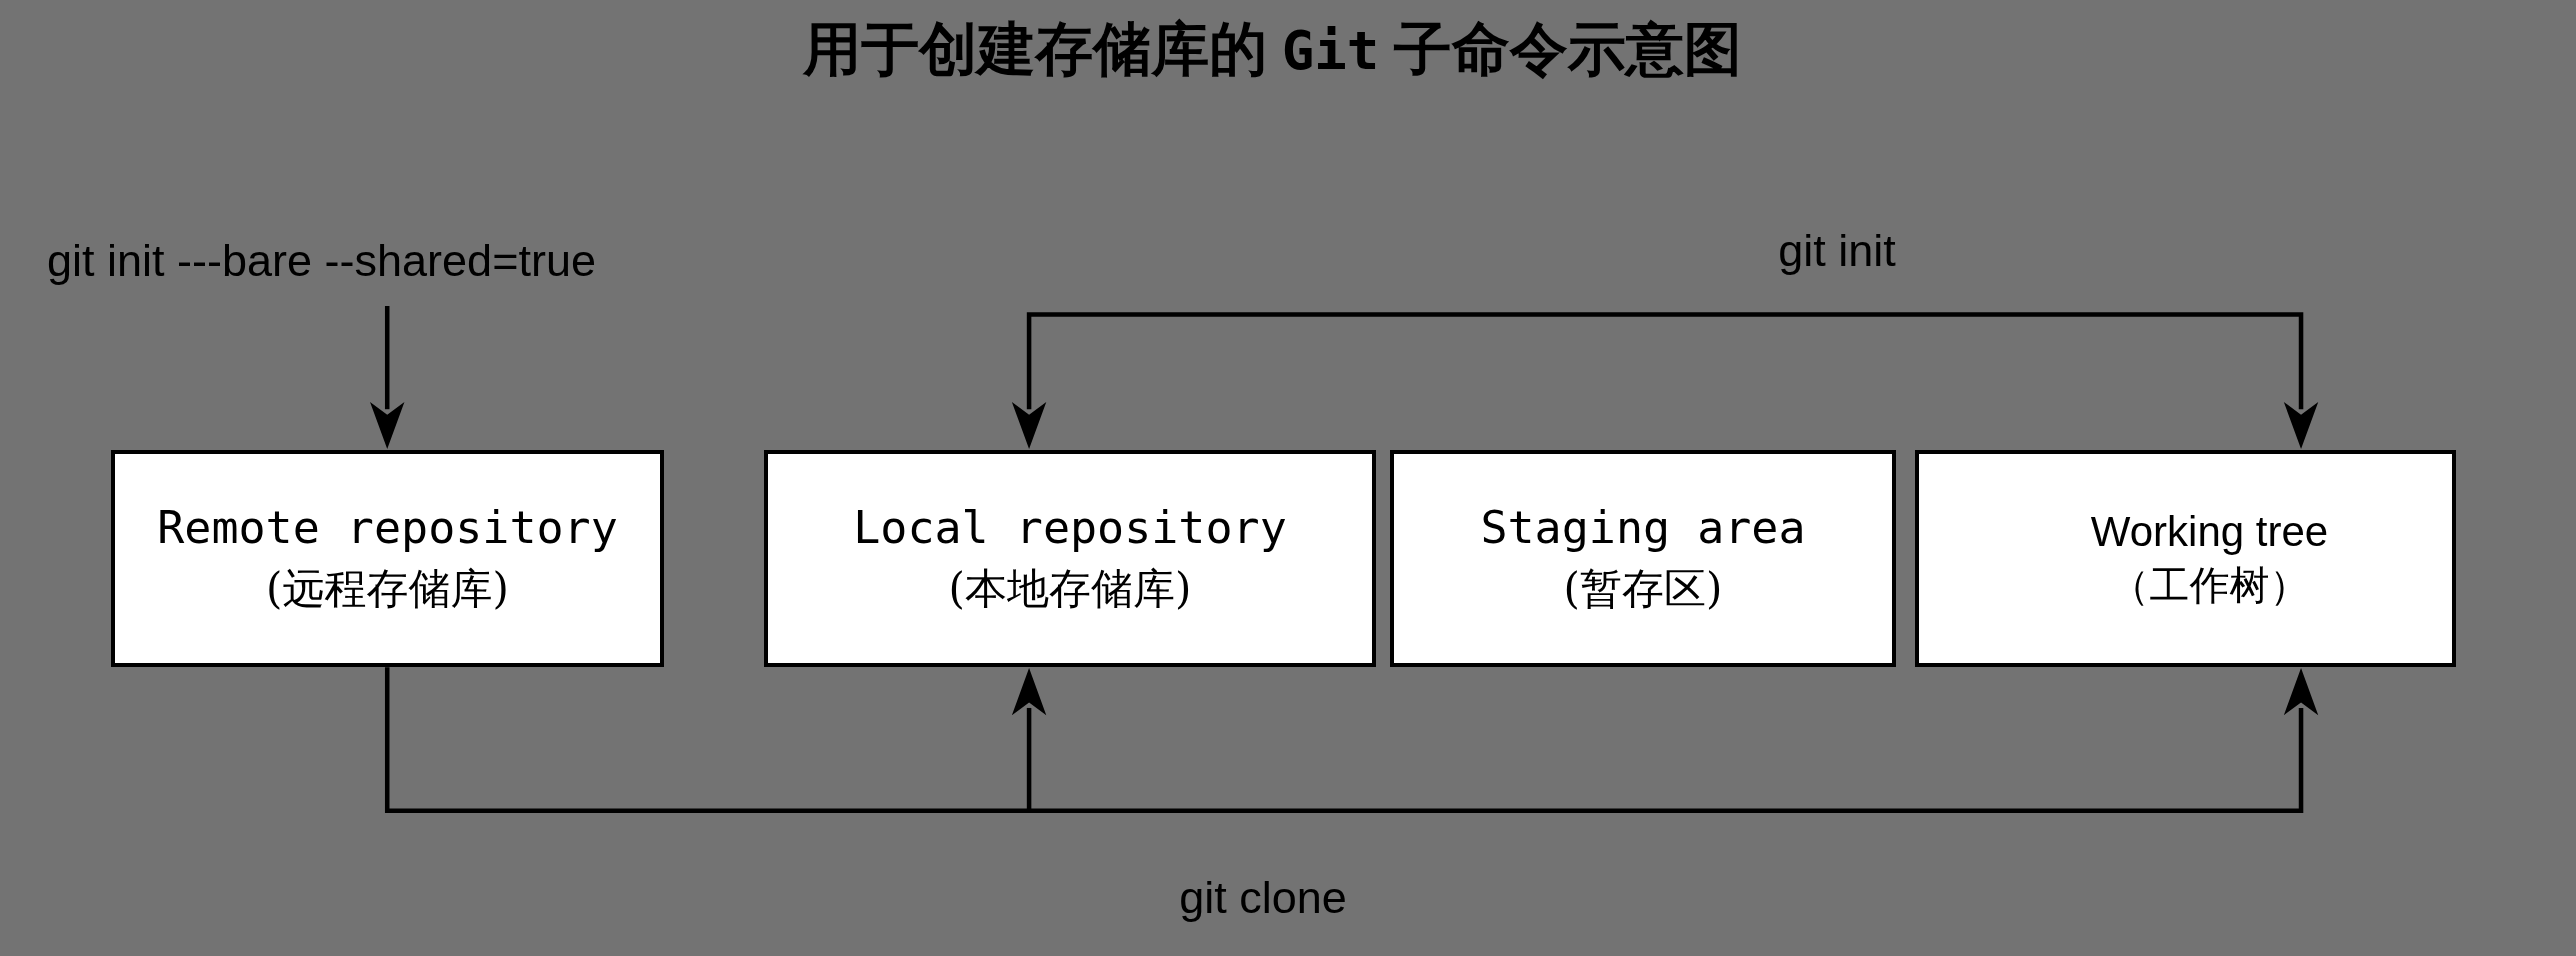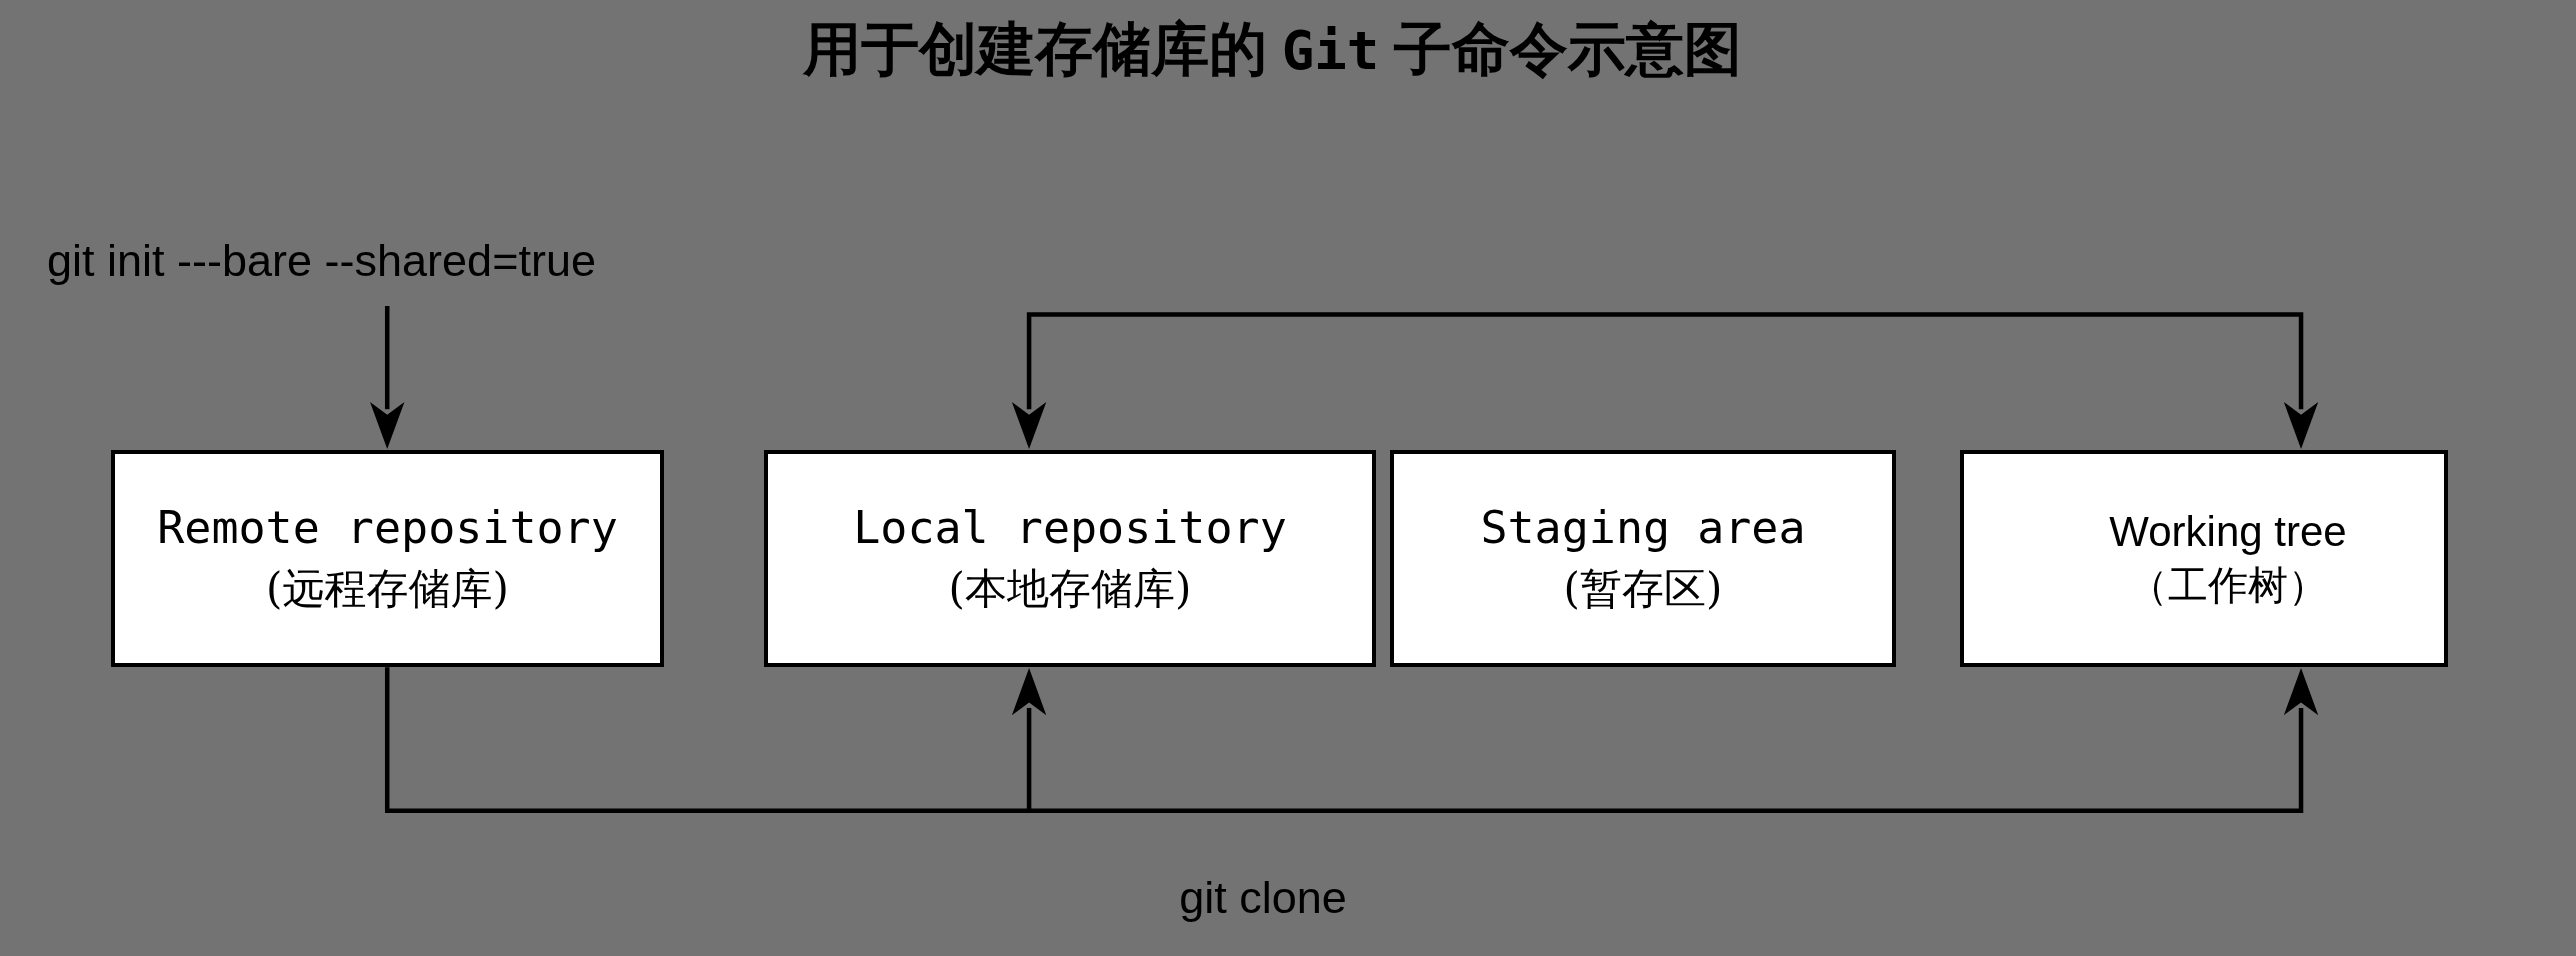--- a/index.html
+++ b/index.html
@@ -56,21 +56,21 @@
     display: flex;
     flex-direction: column;
     align-items: center;
     justify-content: center;
     gap: 12.7px;
     text-align: center;
   }
   .node-remote  { left: 111px;  width: 553px; }
   .node-local   { left: 764px;  width: 612px; }
   .node-staging { left: 1390px; width: 506px; }
-  .node-working { left: 1960px; width: 488px; gap: 7.2px; padding-left: 48px; }
+  .node-working { left: 1915px; width: 541px; gap: 7.2px; padding-left: 48px; }
 
   .node-en-mono {
     font-family: "DejaVu Sans Mono", "Liberation Mono", monospace;
     font-size: 45px;
     line-height: 1.1;
     white-space: nowrap;
   }
   .node-zh-serif {
     font-family: "DejaVu Serif", serif;
     font-size: 42px;
@@ -110,20 +110,21 @@
 </head>
 <body>
 
 <div class="canvas">
 
   <div class="diagram-title">
     <span>用于创建存储库的</span><span class="code">Git</span><span>子命令示意图</span>
   </div>
 
   <div class="edge-label label-init-bare">git init ---bare --shared=true</div>
+  <div class="edge-label label-init">git init</div>
   <div class="edge-label label-clone">git clone</div>
 
   <svg class="connector-layer" width="2576" height="956" viewBox="0 0 2844 1056" xmlns="http://www.w3.org/2000/svg">
 
     <path d="M427,338 L427,452"></path>
     <polygon points="427,496 408,444 427,458 446,444"></polygon>
 
     <path d="M1136,452 L1136,347.5 L2541,347.5 L2541,452"></path>
     <polygon points="1136,496 1117,444 1136,458 1155,444"></polygon>
     <polygon points="2541,496 2522,444 2541,458 2560,444"></polygon>

